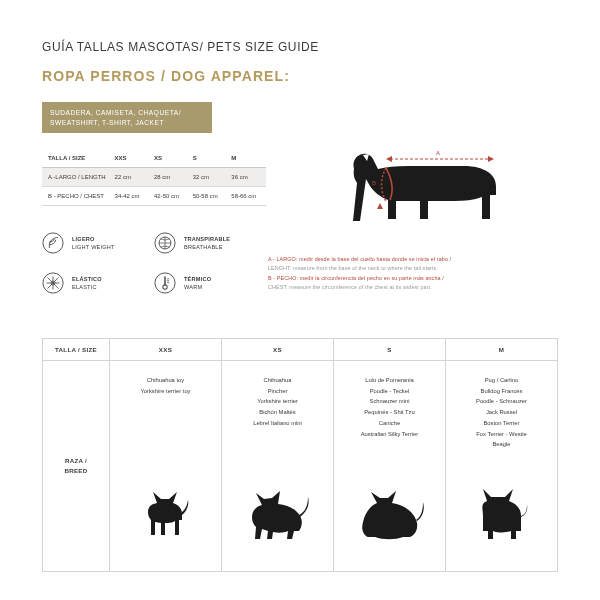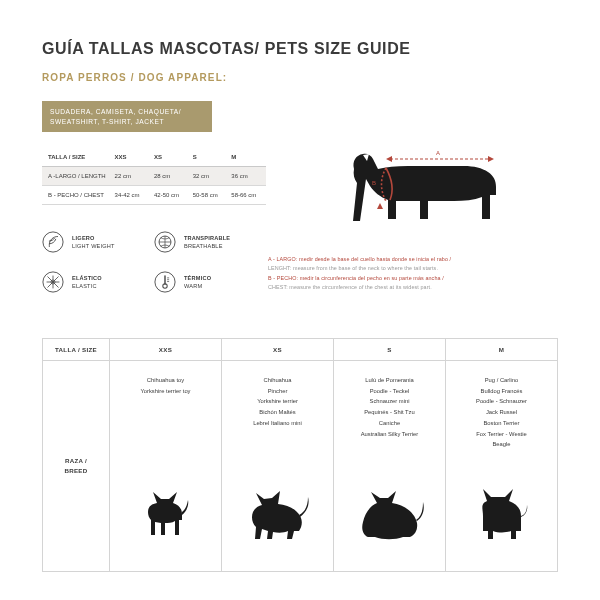--- a/index.html
+++ b/index.html
@@ -6,25 +6,25 @@
   body{
     width:600px;height:600px;
     background:#ffffff;
     font-family:"Liberation Sans", sans-serif;
     color:#333;
     -webkit-font-smoothing:antialiased;
   }
   .page{position:relative;width:600px;height:600px;box-sizing:border-box;padding:40px 42px 0 42px;}
 
   .title{
-    font-size:16px;letter-spacing:.6px;font-weight:bold;color:#3a3a3a;
+    font-size:12px;letter-spacing:.6px;font-weight:normal;color:#3a3a3a;
     margin:0 0 14px 0;
   }
   .subtitle{
-    font-size:10px;letter-spacing:1.1px;color:#b49a5e;font-weight:bold;
+    font-size:14px;letter-spacing:1.1px;color:#b49a5e;font-weight:bold;
     margin:0 0 18px 0;
   }
   .goldbar{
     background:#a99a6e;color:#ffffff;
     font-size:6.6px;letter-spacing:.55px;line-height:1.45;
     padding:6px 8px 6px 8px;
     width:170px;box-sizing:border-box;
     margin-bottom:16px;
   }
   .goldbar div{white-space:nowrap;}

